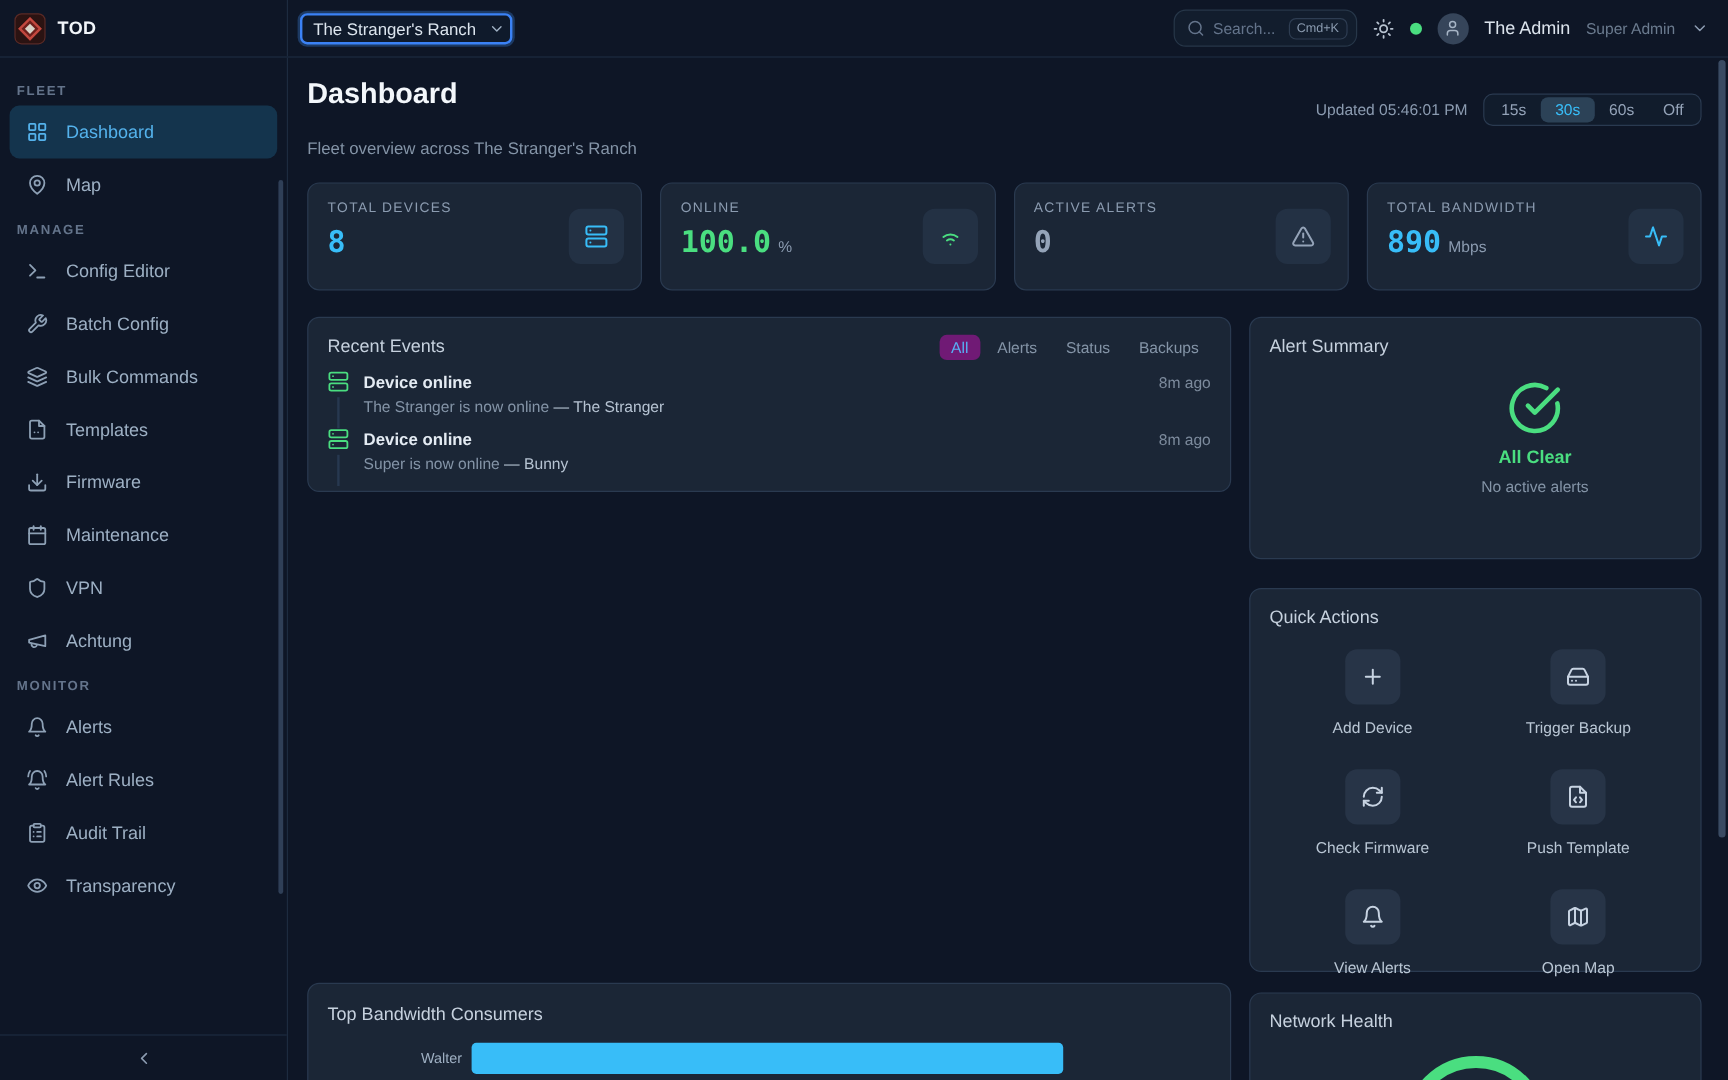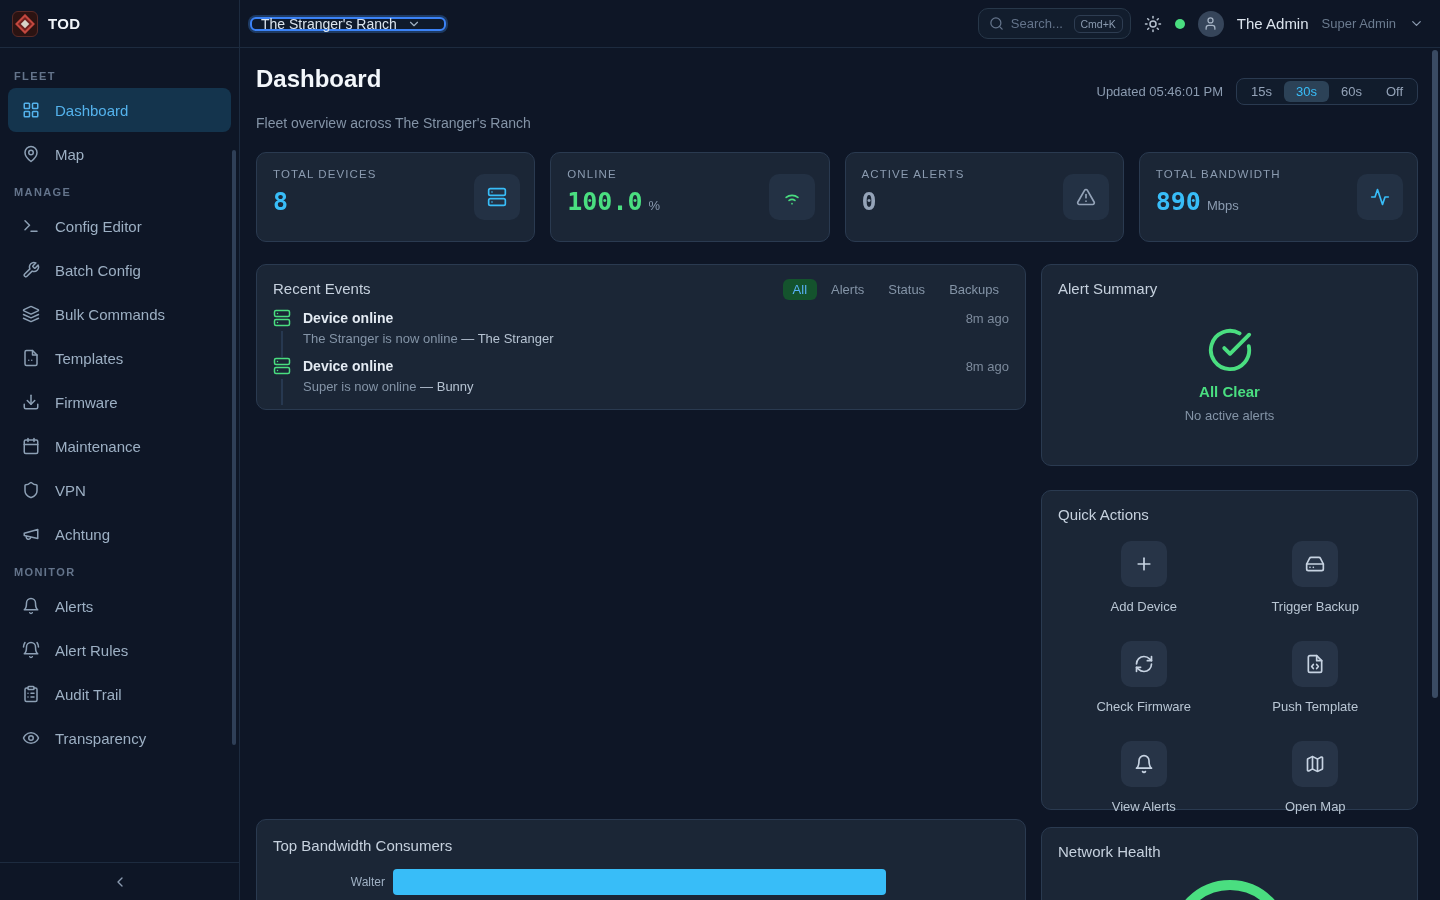--- a/index.html
+++ b/index.html
@@ -15,21 +15,21 @@
   .ic { fill:none; stroke:currentColor; stroke-width:2; stroke-linecap:round; stroke-linejoin:round; }
 
   
   .topbar { height:48px; display:flex; border-bottom:1px solid #1d2b3f; }
   .brand { width:240px; flex:none; display:flex; align-items:center; gap:10px; padding-left:12px; border-right:1px solid #1d2b3f; }
   .logo { width:26px; height:26px; border-radius:6px; background:#2b1312; border:1px solid #5a2a26; position:relative; overflow:hidden; flex:none; }
   .logo-diamond { position:absolute; inset:5px; transform:rotate(45deg); border:2px solid #c2483f; background:#6e1f1c; }
   .logo-core { position:absolute; left:50%; top:50%; width:6px; height:6px; transform:translate(-50%,-50%) rotate(45deg); background:#d8d3c8; }
   .brand-name { font-size:15px; font-weight:bold; color:#f1f5f9; letter-spacing:.3px; }
   .topbar-main { flex:1; display:flex; align-items:center; justify-content:space-between; padding-left:10px; }
-  .site-select { display:flex; align-items:center; gap:10px; height:14px; padding:0 23px 0 9px; background:#0f1a2b; border:2px solid #3b82f6; box-shadow:0 0 0 2px #1d3a63; border-radius:6px; font-size:14px; color:#dce5ee; }
+  .site-select { display:flex; align-items:center; gap:10px; height:26px; padding:0 4px 0 9px; background:#0f1a2b; border:2px solid #3b82f6; box-shadow:0 0 0 2px #1d3a63; border-radius:6px; font-size:14px; color:#dce5ee; }
   .site-select .chev { color:#9fb0c3; }
   .topbar-right { display:flex; align-items:center; gap:13px; padding-right:16px; }
   .searchbox { width:153px; height:31px; background:#121d2d; border:1px solid #273749; border-radius:10px; display:flex; align-items:center; gap:7px; padding:0 7px 0 10px; color:#64748b; }
   .searchbox input { flex:1; min-width:0; background:transparent; border:none; outline:none; color:#aebccb; font-size:13px; font-family:"Liberation Sans",sans-serif; }
   .searchbox input::placeholder { color:#64748b; }
   .kbd { flex:none; font-size:10.5px; color:#8b9bb0; border:1px solid #2e3d52; border-radius:6px; padding:2px 6px; background:#16213142; }
   .theme-btn { color:#b7c2d0; }
   .presence-dot { width:10px; height:10px; border-radius:50%; background:#4ade80; }
   .avatar { width:26px; height:26px; border-radius:50%; background:#36455a; color:#a7b5c6; display:flex; align-items:center; justify-content:center; }
   .user-name { font-size:15px; color:#dbe3ec; }
@@ -72,35 +72,35 @@
 
   .content { margin-top:22px; display:grid; grid-template-columns:770px 1fr; gap:15px; align-items:start; }
   .panel { background:#1b2636; border:1px solid #2a3a50; border-radius:10px; }
   .panel-title { font-size:15px; color:#c6d1de; line-height:20px; }
 
   
   .events-panel { height:146px; padding:12px 16px 8px; overflow:hidden; }
   .panel-head { display:flex; justify-content:space-between; align-items:center; height:24px; }
   .tabs { display:flex; gap:4px; align-items:center; }
   .tab { padding:3px 10px; font-size:13px; color:#8494a7; border-radius:6px; background:transparent; border:none; font-family:"Liberation Sans",sans-serif; }
-  .tab.active { background:#14532d; color:#58b0f5; }
+  .tab.active { background:#701a75; color:#58b0f5; }
   .events { margin-top:8px; }
   .event { display:flex; gap:12px; }
   .event-rail { width:18px; flex:none; display:flex; flex-direction:column; align-items:center; }
   .event-rail .eicon { color:#4ade80; flex:none; }
   .rail-line { width:2px; flex:1; min-height:14px; background:#273850; margin-top:4px; }
   .event-body { flex:1; padding-bottom:10px; }
   .event-top { display:flex; justify-content:space-between; align-items:baseline; }
   .event-title { font-size:14px; font-weight:bold; color:#e4ebf3; line-height:18px; }
   .event-time { font-size:13px; color:#7c8a9c; }
   .event-desc { margin-top:3px; font-size:13px; color:#8494a7; line-height:17px; }
   .event-device { color:#b6c3d2; }
 
   
-  .alert-panel { height:202px; padding:14px 16px; display:flex; flex-direction:column; }
+  .alert-panel { height:202px; padding:14px 16px; display:flex; }
   .as-center { flex:1; display:flex; flex-direction:column; align-items:center; justify-content:center; }
   .as-icon { color:#4ade80; }
   .as-status { margin-top:10px; font-size:15px; font-weight:bold; color:#4ade80; }
   .as-detail { margin-top:8px; font-size:13px; color:#8494a7; }
 
   
   .qa-panel { margin-top:24px; height:320px; padding:14px 16px; }
   .qa-grid { margin-top:16px; display:grid; grid-template-columns:1fr 1fr; row-gap:27px; justify-items:center; }
   .qa { display:flex; flex-direction:column; align-items:center; background:none; border:none; font-family:"Liberation Sans",sans-serif; }
   .qa-tile { width:46px; height:46px; border-radius:10px; background:#273447; color:#c7d3e2; display:flex; align-items:center; justify-content:center; }

